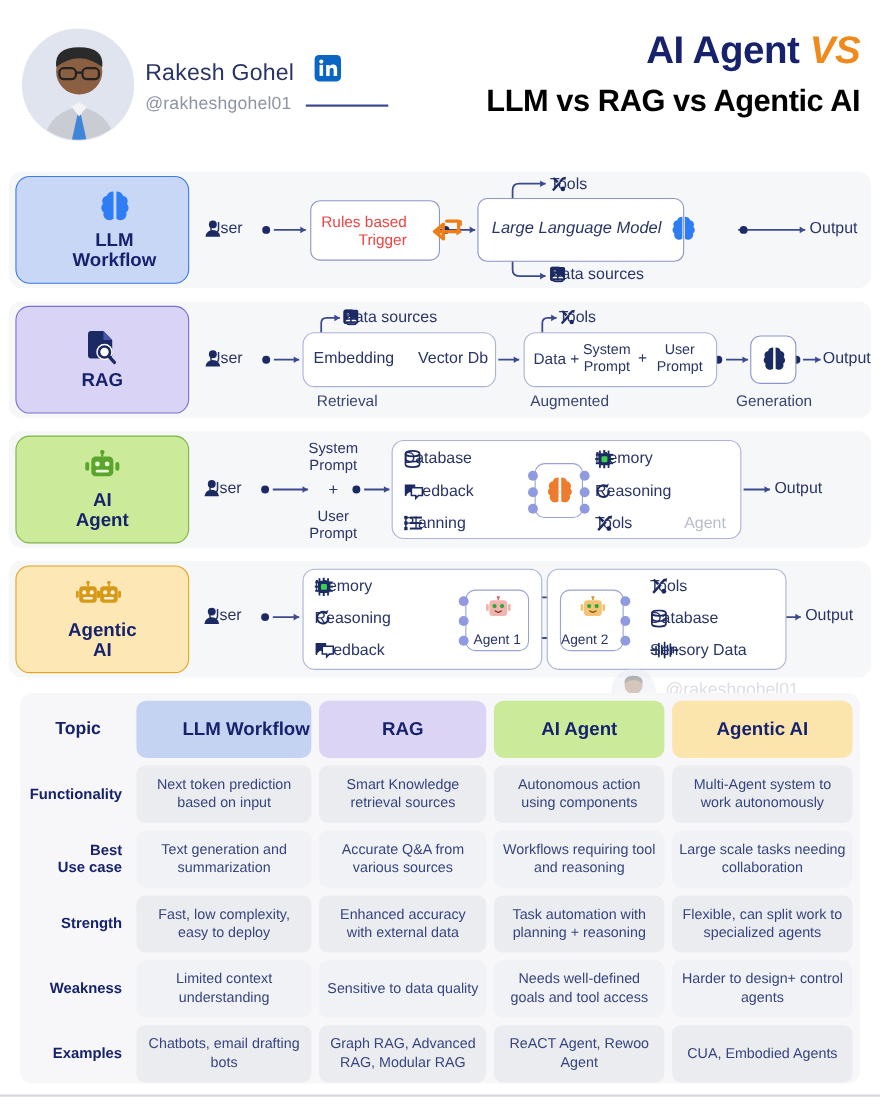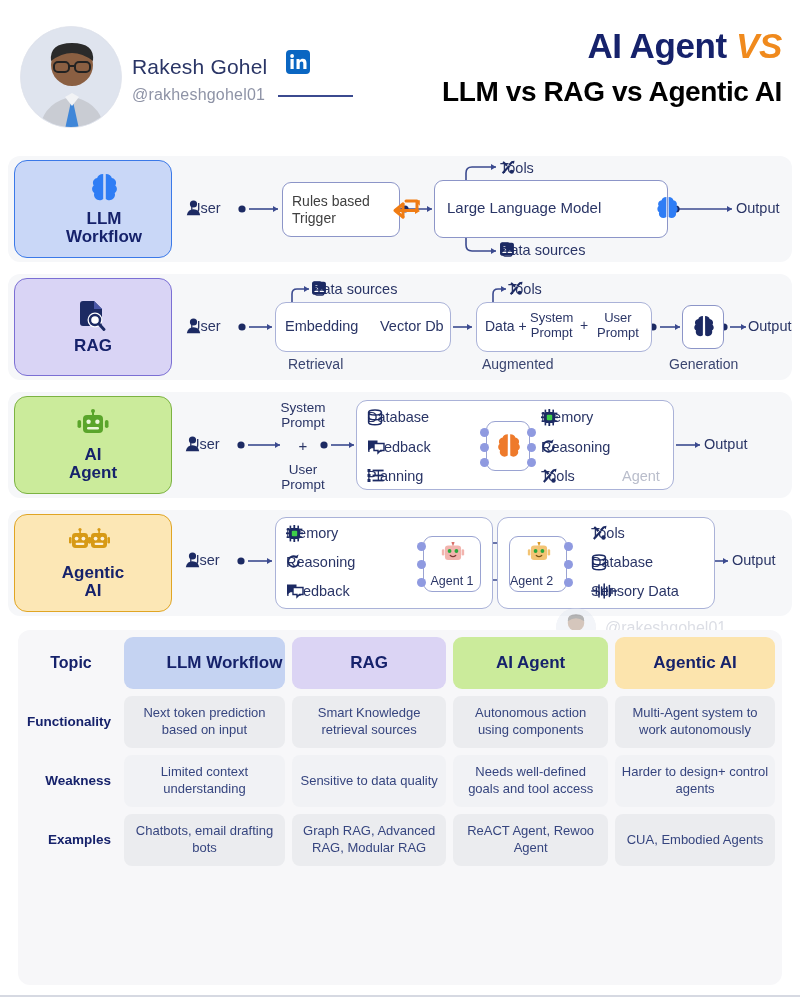--- a/index.html
+++ b/index.html
@@ -189,38 +189,38 @@
         <span class="ic">
           <svg class="user-icon" viewBox="0 0 15 16" xmlns="http://www.w3.org/2000/svg">
             <circle cx="7.5" cy="4" r="3.6" fill="#1c2a63"></circle>
             <path d="M0.8 15.2 q1 -6 6.7 -6 q5.7 0 6.7 6z" fill="#1c2a63"></path>
           </svg>
         </span>
         <span>User</span>
       </div>
 
       <div class="nodebox" style="left:106px;top:26px;width:118px;height:55px;">
-        <div style="position:absolute;left:9px;top:10px;font-size:14px;line-height:1.2;color:#404040;">
+        <div style="position:absolute;left:9px;top:10px;font-size:14px;line-height:1.2;color:#ef4444;text-align:right;">
           <span>Rules based</span><br>
           <span>Trigger</span>
         </div>
         <span class="ic" style="position:absolute;right:7px;top:13px;">
           <svg width="29" height="29" viewBox="0 0 29 29" xmlns="http://www.w3.org/2000/svg">
             <g stroke="#f07c13" stroke-width="3" fill="none" stroke-linecap="round">
               <path d="M3 14.5 L11 8 M3 14.5 L11 21 M3 14.5 L25 14.5"></path>
               <path d="M11 8 L11 21"></path>
               <path d="M14 5 L25 5 M25 5 L25 14"></path>
             </g>
             <path d="M25 3 l4 4 l-4 4z" fill="#f07c13" transform="rotate(-45 25 7)"></path>
             <path d="M23 12 l5 3 l-5 3z" fill="#f07c13"></path>
           </svg>
         </span>
       </div>
 
-      <div class="nodebox" style="left:258px;top:24px;width:234px;height:58px;">
+      <div class="nodebox" style="left:258px;top:24px;width:188px;height:58px;font-style:italic;">
         <div style="position:absolute;left:12px;top:18px;font-size:15px;color:#2a3566;">Large Language Model</div>
         <span class="ic" style="position:absolute;right:12px;top:14px;">
           <svg width="25" height="28" viewBox="0 0 25 28" xmlns="http://www.w3.org/2000/svg">
             <path d="M11.4 2C8.5 2 6.9 3.4 6.6 5.2 4.5 5.5 3.1 7.1 3.1 9c0 .8.2 1.5.6 2.1-.8.7-1.3 1.7-1.3 2.9 0 1.4.7 2.6 1.8 3.2-.2.5-.3 1-.3 1.5 0 2.4 2 4.3 4.5 4.3 1.1 0 2.1-.4 2.9-1z" fill="#2f7df5"></path>
             <path d="M13.6 2c2.9 0 4.5 1.4 4.8 3.2 2.1.3 3.5 1.9 3.5 3.8 0 .8-.2 1.5-.6 2.1.8.7 1.3 1.7 1.3 2.9 0 1.4-.7 2.6-1.8 3.2.2.5.3 1 .3 1.5 0 2.4-2 4.3-4.5 4.3-1.1 0-2.1-.4-2.9-1z" fill="#2f7df5"></path>
           </svg>
         </span>
       </div>
 
       <div class="lbl" style="left:324px;top:4px;">
@@ -781,20 +781,39 @@
           <td class="rowlbl">
             <span>Functionality</span>
           </td>
           <td class="cell">Next token prediction based on input</td>
           <td class="cell">Smart Knowledge retrieval sources</td>
           <td class="cell">Autonomous action using components</td>
           <td class="cell">Multi-Agent system to work autonomously</td>
         </tr>
         <tr>
           <td class="rowlbl">
+            <span>Best</span><br>
+            <span>Use case</span>
+          </td>
+          <td class="cell alt">Text generation and summarization</td>
+          <td class="cell alt">Accurate Q&amp;A from various sources</td>
+          <td class="cell alt">Workflows requiring tool and reasoning</td>
+          <td class="cell alt">Large scale tasks needing collaboration</td>
+        </tr>
+        <tr>
+          <td class="rowlbl">
+            <span>Strength</span>
+          </td>
+          <td class="cell">Fast, low complexity, easy to deploy</td>
+          <td class="cell">Enhanced accuracy with external data</td>
+          <td class="cell">Task automation with planning + reasoning</td>
+          <td class="cell">Flexible, can split work to specialized agents</td>
+        </tr>
+        <tr>
+          <td class="rowlbl">
             <span>Weakness</span>
           </td>
           <td class="cell alt">Limited context understanding</td>
           <td class="cell alt">Sensitive to data quality</td>
           <td class="cell alt">Needs well-defined goals and tool access</td>
           <td class="cell alt">Harder to design+ control agents</td>
         </tr>
         <tr>
           <td class="rowlbl">
             <span>Examples</span>

